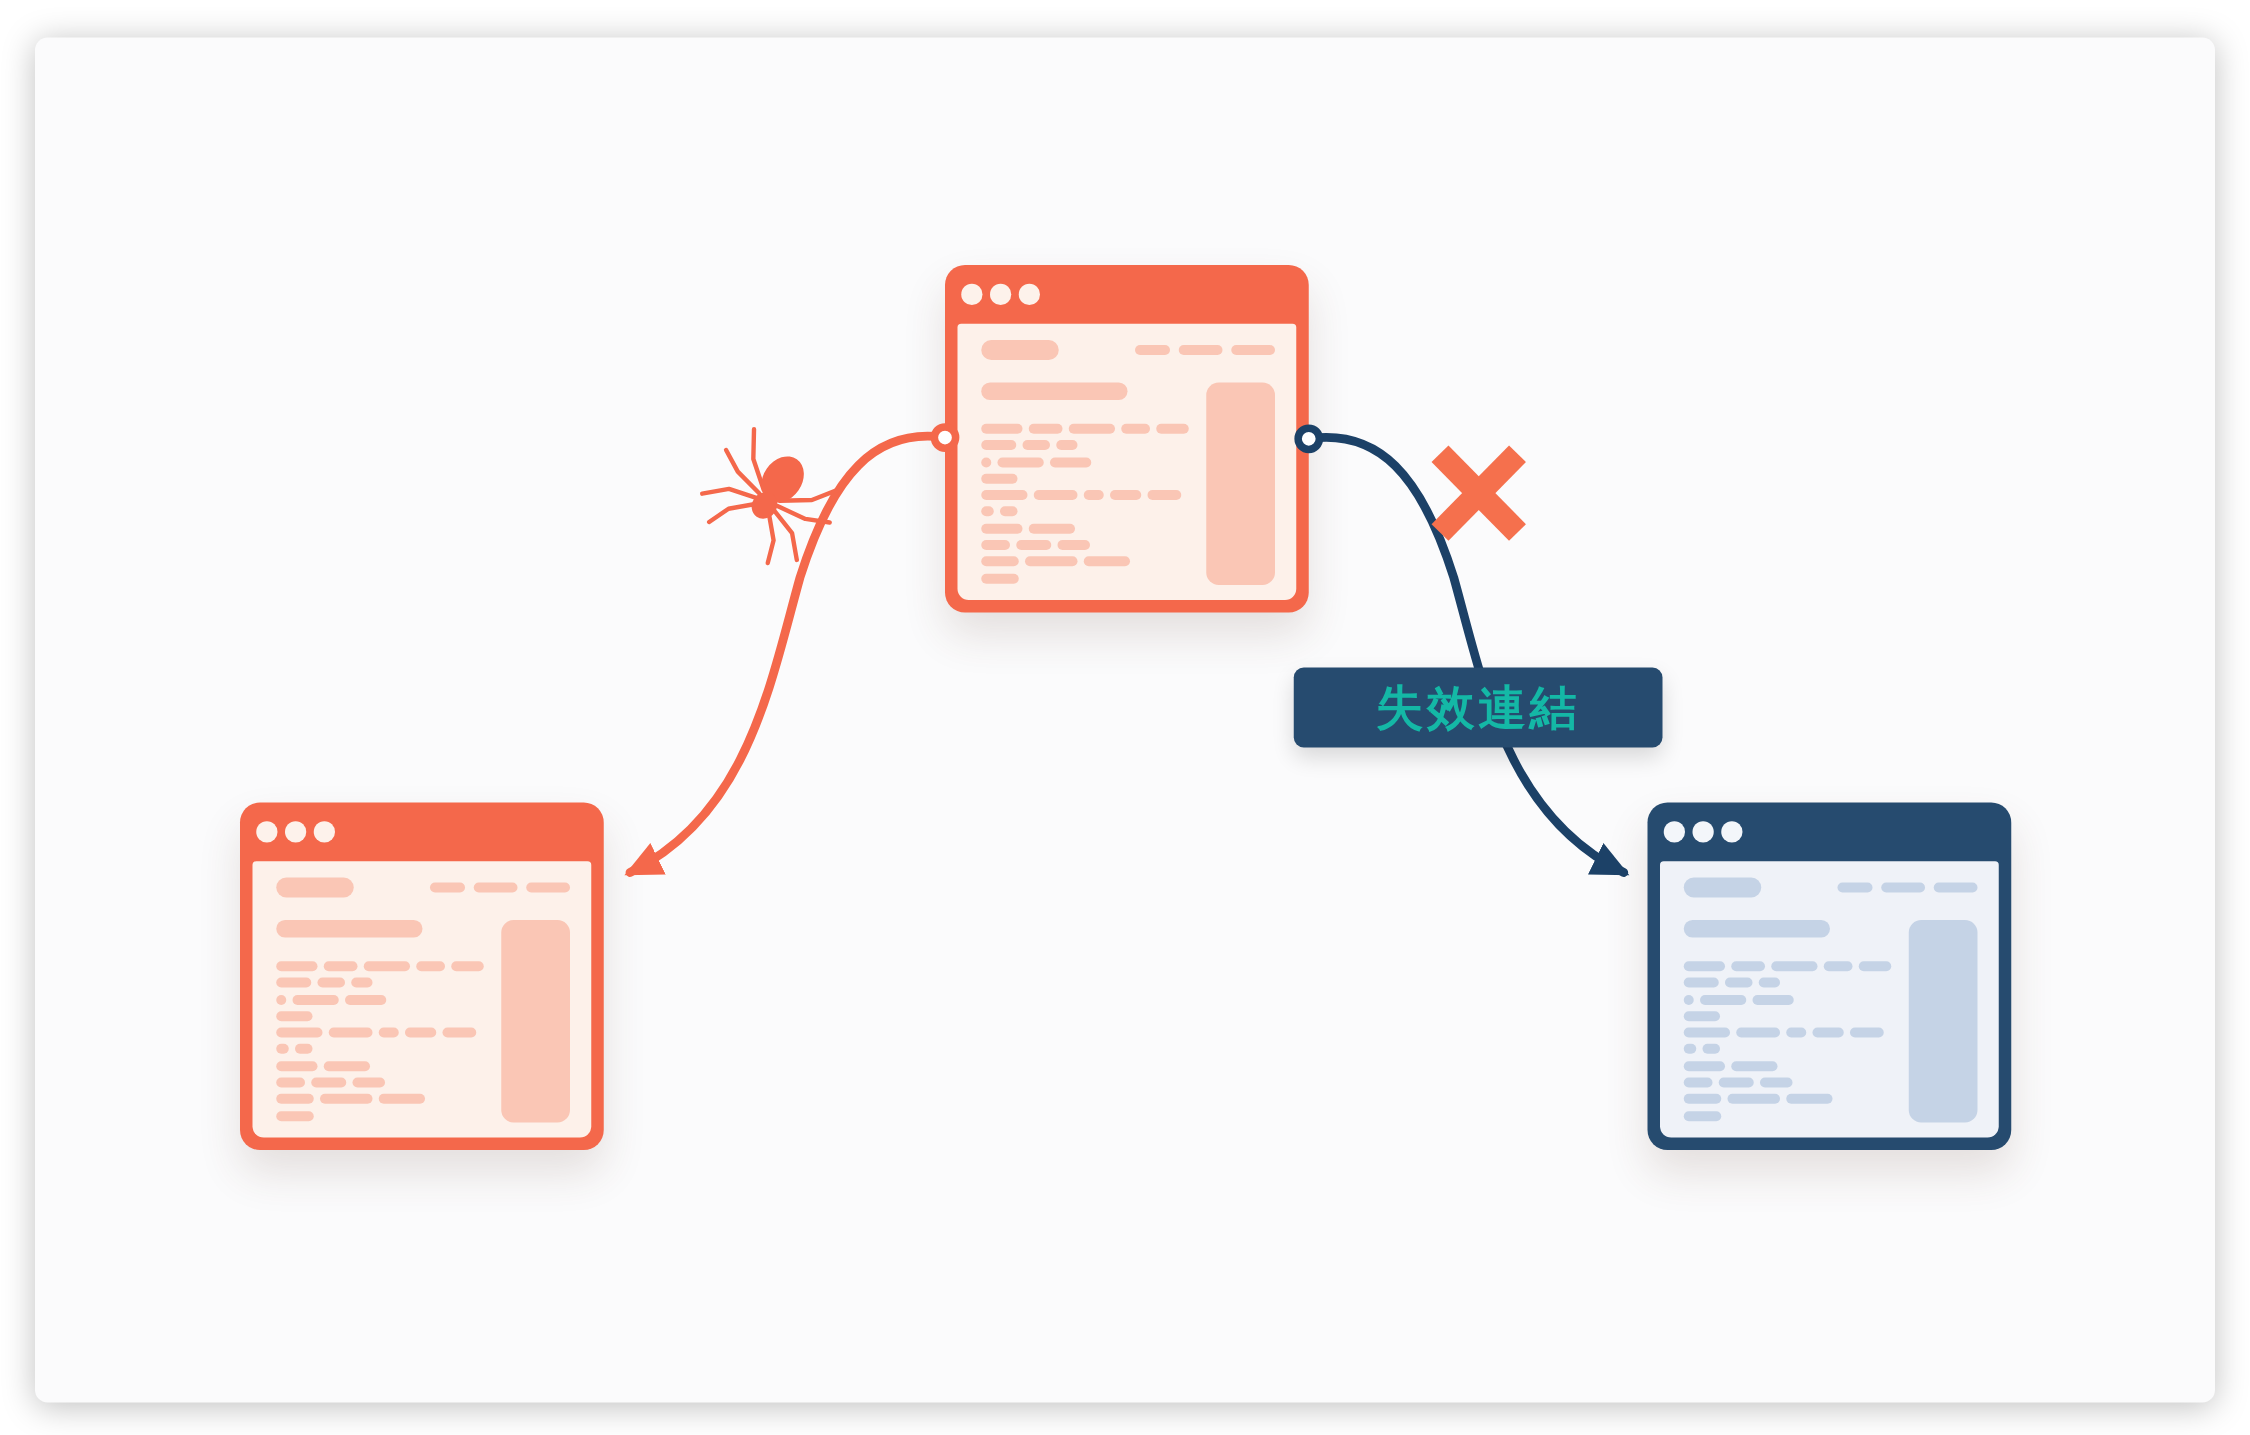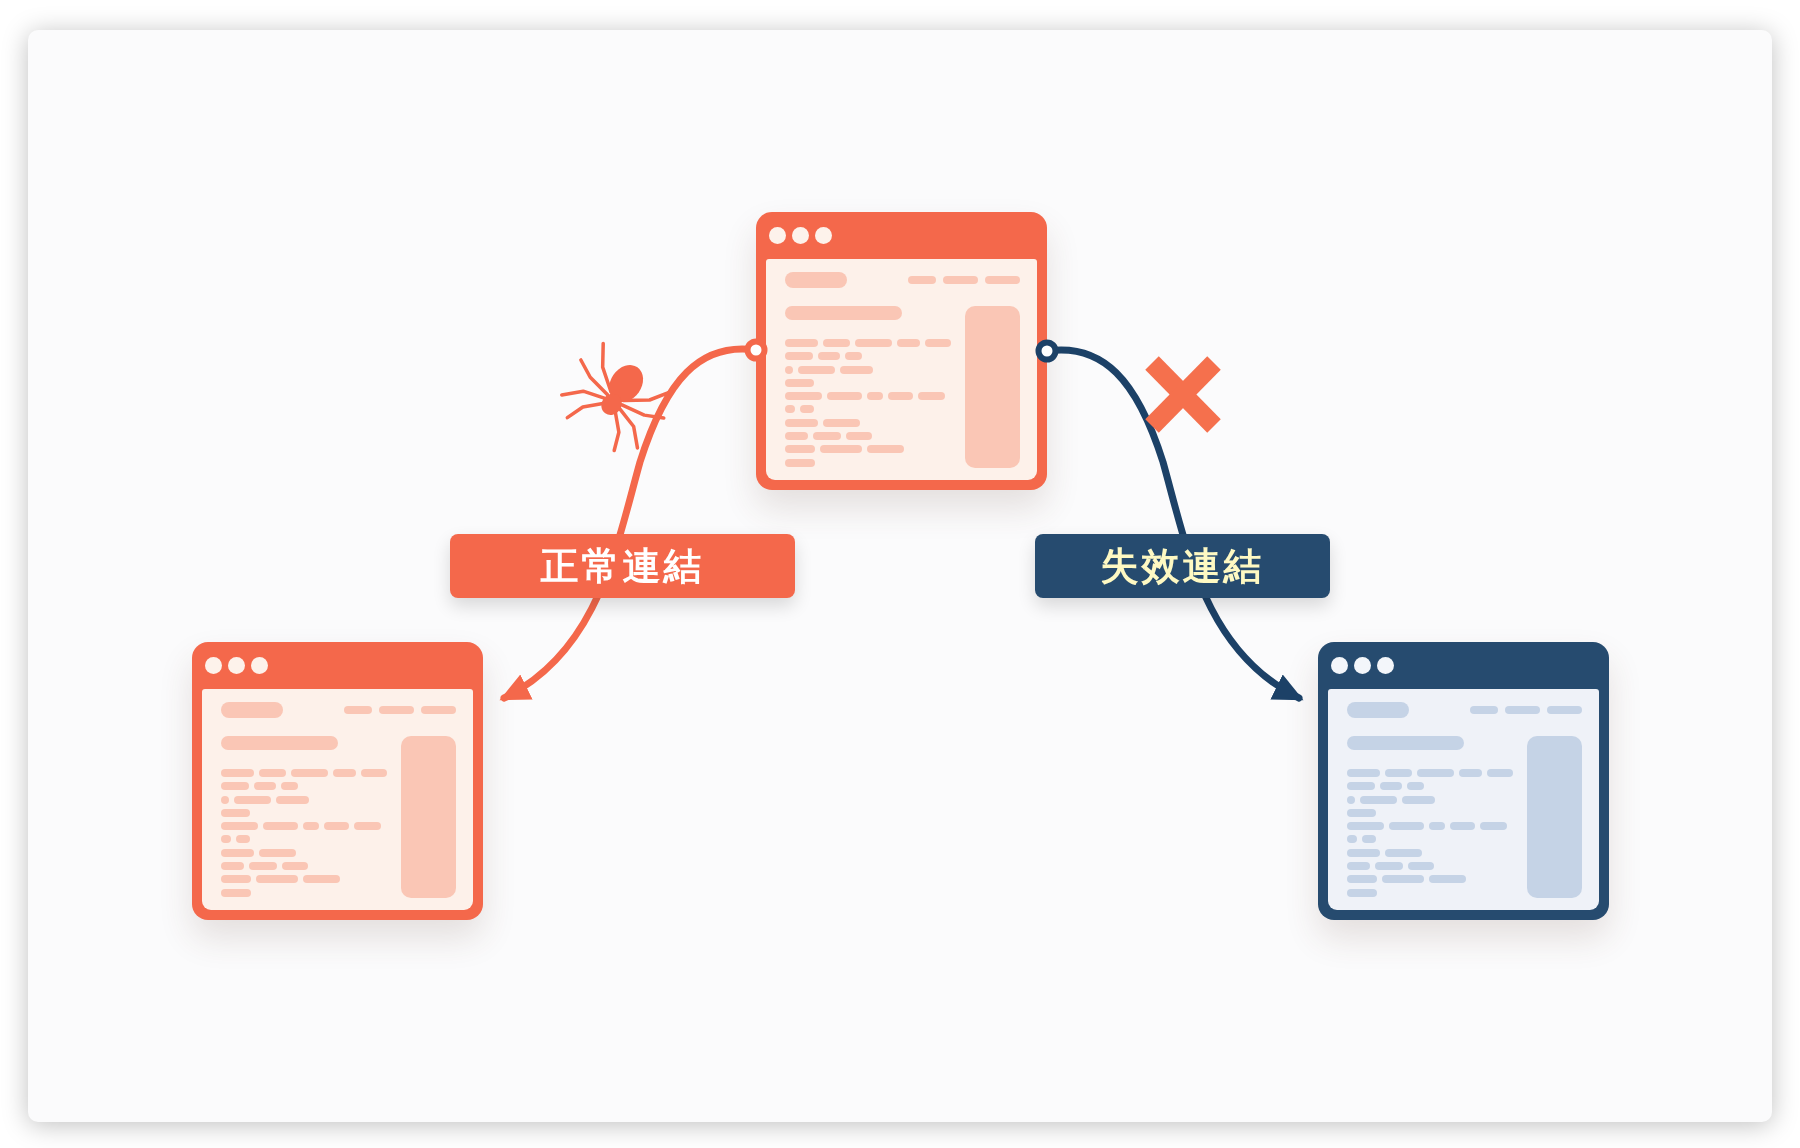--- a/index.html
+++ b/index.html
@@ -294,19 +294,16 @@
       <ellipse cx="0" cy="-16" rx="14" ry="18" fill="#F4684B"></ellipse>
       <ellipse cx="0" cy="7" rx="9" ry="10" fill="#F4684B"></ellipse>
     </g>
 
     <g>
       <line x1="1152" y1="363" x2="1214" y2="426" stroke="#F5704D" stroke-width="19" stroke-linecap="butt"></line>
       <line x1="1214" y1="363" x2="1152" y2="426" stroke="#F5704D" stroke-width="19" stroke-linecap="butt"></line>
     </g>
   </svg>
 
-  <div class="badge" id="badge-normal" style="background: rgb(244, 104, 75); color: rgb(255, 255, 255);">
-    <span>正常連結</span>
-  </div>
-  <div class="badge" id="badge-broken" style="background: rgb(38, 75, 111); color: #fef9c3;">
+  <div class="badge" id="badge-broken" style="background: rgb(38, 75, 111); color: #14b8a6;">
     <span>失效連結</span>
   </div>
 </div>
 
 </body></html>

